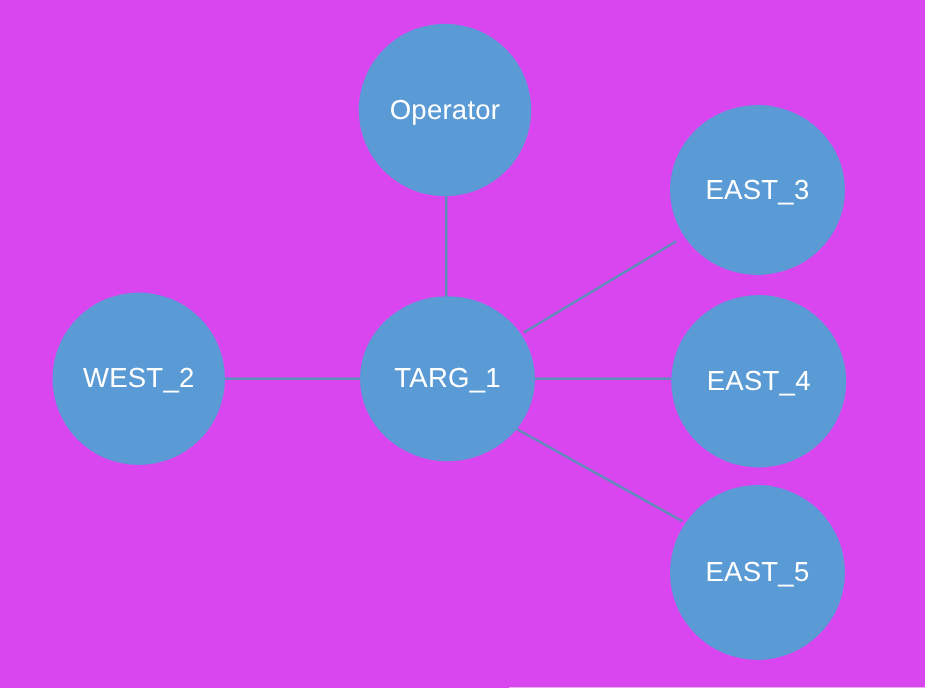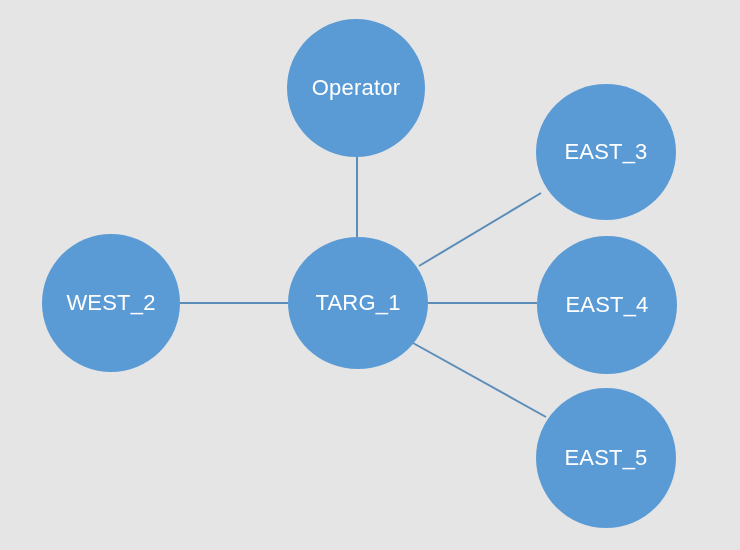--- a/index.html
+++ b/index.html
@@ -35,21 +35,21 @@
     dominant-baseline: middle;
     letter-spacing: 0.2px;
   }
   .node-circle {
     stroke: none;
   }
 </style>
 </head>
 <body>
 
-<div id="diagram-canvas" style="width: 740px; height: 550px; background: #e5e5e5;">
+<div id="diagram-canvas" style="width: 740px; height: 550px; background: #d946ef;">
   <svg id="diagram-svg" viewBox="0 0 740 550" xmlns="http://www.w3.org/2000/svg" role="img" aria-label="Network topology diagram">
     <g id="edges-layer">
         <line class="edge-line" x1="357" y1="157" x2="357" y2="239" stroke="#5B8DB8" stroke-width="2">
           <title>Operator to TARG_1</title>
         </line>
         <line class="edge-line" x1="180" y1="303" x2="288" y2="303" stroke="#5B8DB8" stroke-width="2">
           <title>WEST_2 to TARG_1</title>
         </line>
         <line class="edge-line" x1="419" y1="266" x2="541" y2="193" stroke="#5B8DB8" stroke-width="2">
           <title>TARG_1 to EAST_3</title>

